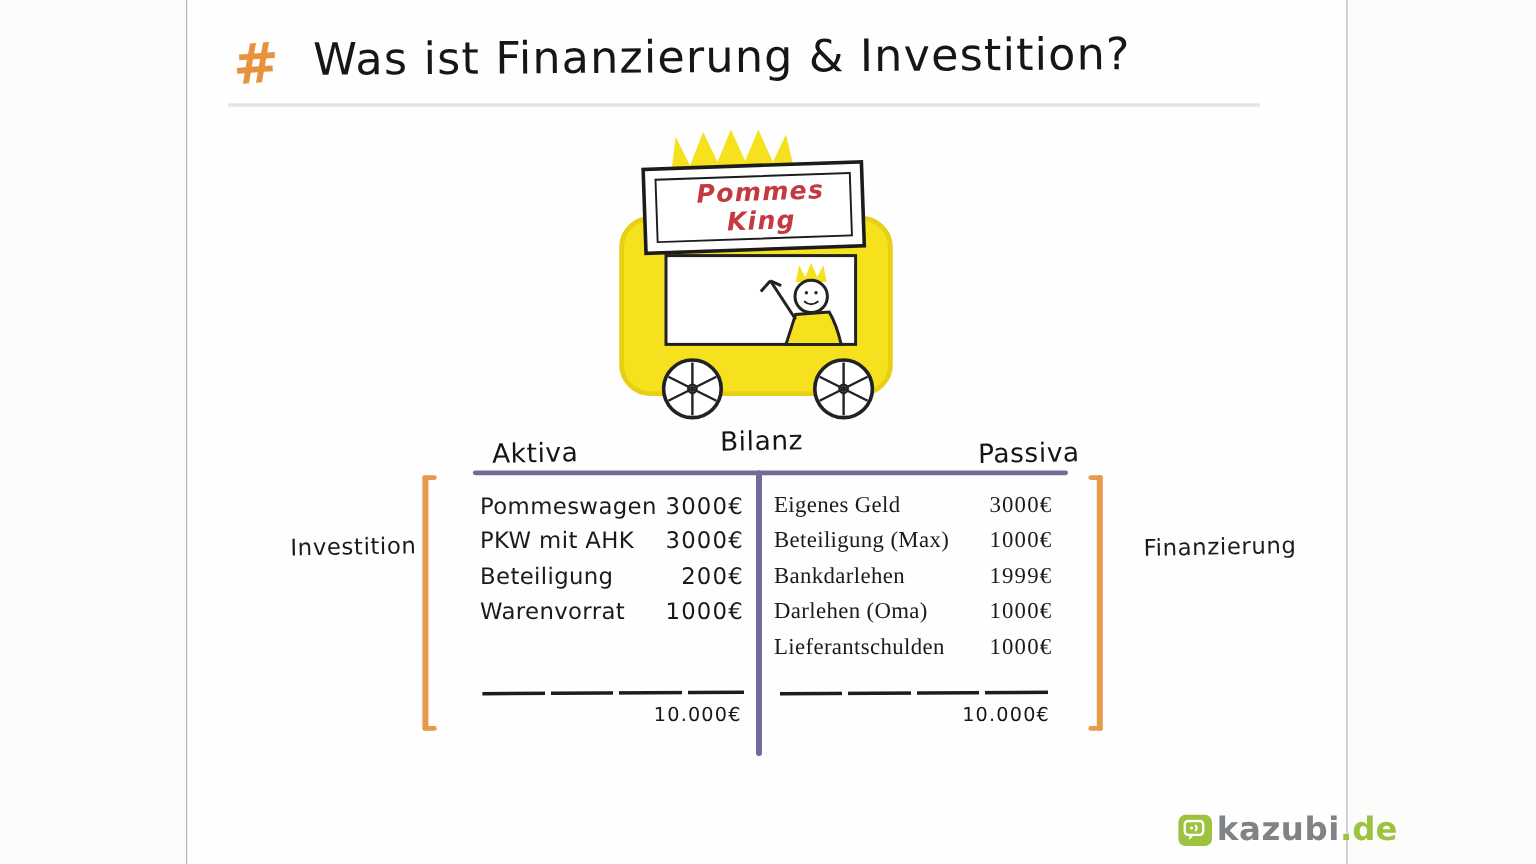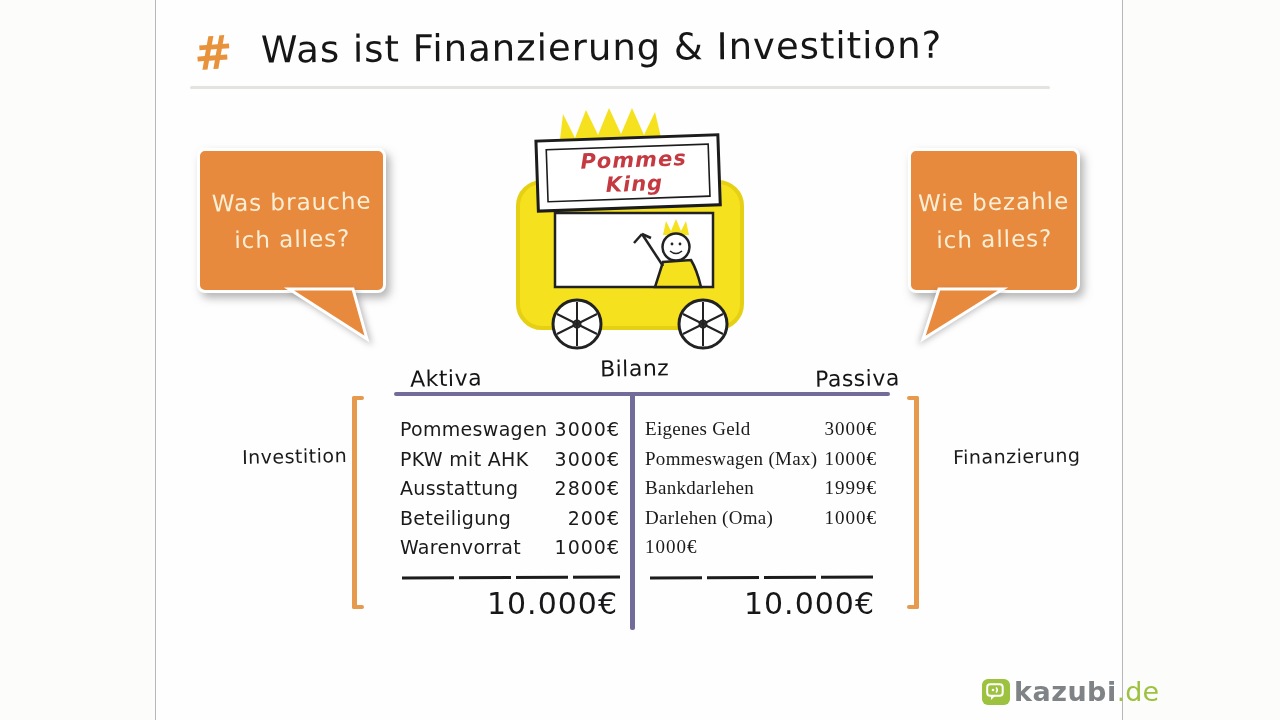--- a/index.html
+++ b/index.html
@@ -46,31 +46,31 @@
   .head-bilanz { left:444px; top:356px; transform:rotate(-1deg); }
   .head-passiva { left:659px; top:366px; transform:rotate(-1deg); }
   .hline { position:absolute; left:238px; top:392px; width:496px; height:4px;
     background:#726c9b; border-radius:2px; }
   .vline { position:absolute; left:474px; top:392px; width:5px; height:238px;
     background:#726c9b; border-radius:2px; }
 
   .col { position:absolute; top:411px; }
   .col-left  { left:244px; width:220px; }
   .col-right { left:489px; width:232px;font-family:Liberation Serif, serif; }
-  .row { display:flex; justify-content:space-between; align-items:flex-end;
+  .row { display:flex; justify-content:space-between; align-items:flex-start;
     height:29.4px; font-size:19px; color:#1a1a1c; }
   .row .lbl { letter-spacing:0.3px; }
   .row .val { letter-spacing:1px; }
 
   .total-line { position:absolute; top:576px; height:2.5px;
     background:repeating-linear-gradient(90deg,#1c1c1c 0 52px,transparent 52px 57px);
     transform:rotate(-0.3deg); }
   .total-line-left { left:246px; width:218px; }
   .total-line-right { left:494px; width:228px; }
-  .total { position:absolute; top:586px; font-size:30px; color:#17171a;
+  .total { position:absolute; top:586px; font-size:16px; color:#17171a;
     text-align:right; letter-spacing:1px; }
   .total-left { left:244px; width:218px; }
   .total-right { left:489px; width:230px; }
 
   
   .bracket { position:absolute; top:396px; width:5px; height:213px; background:#e69a4d;
     border-radius:3px; }
   .bracket::before, .bracket::after { content:""; position:absolute; width:12px; height:4px;
     background:#e69a4d; border-radius:2px; }
   .bracket-left { left:196px; }
@@ -83,49 +83,37 @@
     letter-spacing:0.5px; }
   .side-label-left { left:86px; transform:rotate(-1deg); }
   .side-label-right { left:797px; transform:rotate(-1deg); }
 
   
   .logo { position:absolute; left:826px; top:676px; display:flex; align-items:center; }
   .logo-icon { width:28px; height:26px; background:#9cc23f; border-radius:6px;
     position:relative; margin-right:4px; }
   .logo-icon svg { position:absolute; left:4px; top:4px; }
   .logo-word { font-size:27px; font-weight:bold; color:#7f8386; letter-spacing:0.5px; }
-  .logo-tld { font-size:27px; font-weight:normal; color:#9cc23f; }
+  .logo-tld { font-size:27px; font-weight:bold; color:#9cc23f; }
 </style>
 </head>
 <body>
 
 <div class="stage">
   <div class="edge edge-left"></div>
   <div class="edge edge-right"></div>
 
   <div class="slide">
 
     <div class="title-row">
       <span class="hash">#</span><span class="title-text">Was ist Finanzierung &amp; Investition?</span>
     </div>
     <div class="title-underline"></div>
 
-    <div class="bubble bubble-left">
-      <div class="bubble-text">Was brauche ich alles?</div>
-      <svg class="tail tail-left" width="100" height="60" viewBox="0 0 100 60">
-        <polygon points="8,2 72,2 86,52" fill="#e78a3e" stroke="#ffffff" stroke-width="3" style="filter:drop-shadow(3px 3px 3px rgba(110,110,110,.45))"></polygon>
-      </svg>
-    </div>
-
-    <div class="bubble bubble-right">
-      <div class="bubble-text">Wie bezahle ich alles?</div>
-      <svg class="tail tail-right" width="100" height="60" viewBox="0 0 100 60">
-        <polygon points="26,2 90,2 10,52" fill="#e78a3e" stroke="#ffffff" stroke-width="3" style="filter:drop-shadow(-2px 3px 3px rgba(110,110,110,.45))"></polygon>
-      </svg>
-    </div>
+
 
     <svg class="truck-svg" viewBox="0 0 250 255">
 
       <polygon points="54,48 58,14 70,38 81,10 93,35 104,8 116,34 127,8 139,35 150,12 158,46 150,50 60,50" fill="#f5e11d"></polygon>
 
       <rect x="13" y="82" width="224" height="146" rx="24" fill="#f5e11d" stroke="#e6d013" stroke-width="4"></rect>
 
       <g transform="rotate(-2 122 70)">
         <rect x="32" y="38" width="182" height="70" fill="#ffffff" stroke="#1c1c1c" stroke-width="3"></rect>
         <rect x="42" y="47" width="162" height="52" fill="#ffffff" stroke="#1c1c1c" stroke-width="1.6"></rect>
@@ -165,51 +153,48 @@
     <div class="col col-left">
       <div class="row">
         <span class="lbl">Pommeswagen</span>
         <span class="val">3000€</span>
       </div>
       <div class="row">
         <span class="lbl">PKW mit AHK</span>
         <span class="val">3000€</span>
       </div>
       <div class="row">
-        <span class="lbl">Ausstattung</span>
-        <span class="val">2800€</span>
-      </div>
-      <div class="row">
         <span class="lbl">Beteiligung</span>
         <span class="val">200€</span>
       </div>
       <div class="row">
         <span class="lbl">Warenvorrat</span>
         <span class="val">1000€</span>
       </div>
     </div>
 
     <div class="col col-right">
       <div class="row">
         <span class="lbl">Eigenes Geld</span>
         <span class="val">3000€</span>
       </div>
       <div class="row">
-        <span class="lbl">Pommeswagen (Max)</span>
+        <span class="lbl">Beteiligung (Max)</span>
         <span class="val">1000€</span>
       </div>
       <div class="row">
         <span class="lbl">Bankdarlehen</span>
         <span class="val">1999€</span>
       </div>
       <div class="row">
         <span class="lbl">Darlehen (Oma)</span>
         <span class="val">1000€</span>
       </div>
       <div class="row">
+        <span class="lbl">Lieferantschulden</span>
         <span class="val">1000€</span>
       </div>
     </div>
 
     <div class="total-line total-line-left"></div>
     <div class="total-line total-line-right"></div>
     <div class="total total-left">10.000€</div>
     <div class="total total-right">10.000€</div>
 
     <div class="bracket bracket-left"></div>

